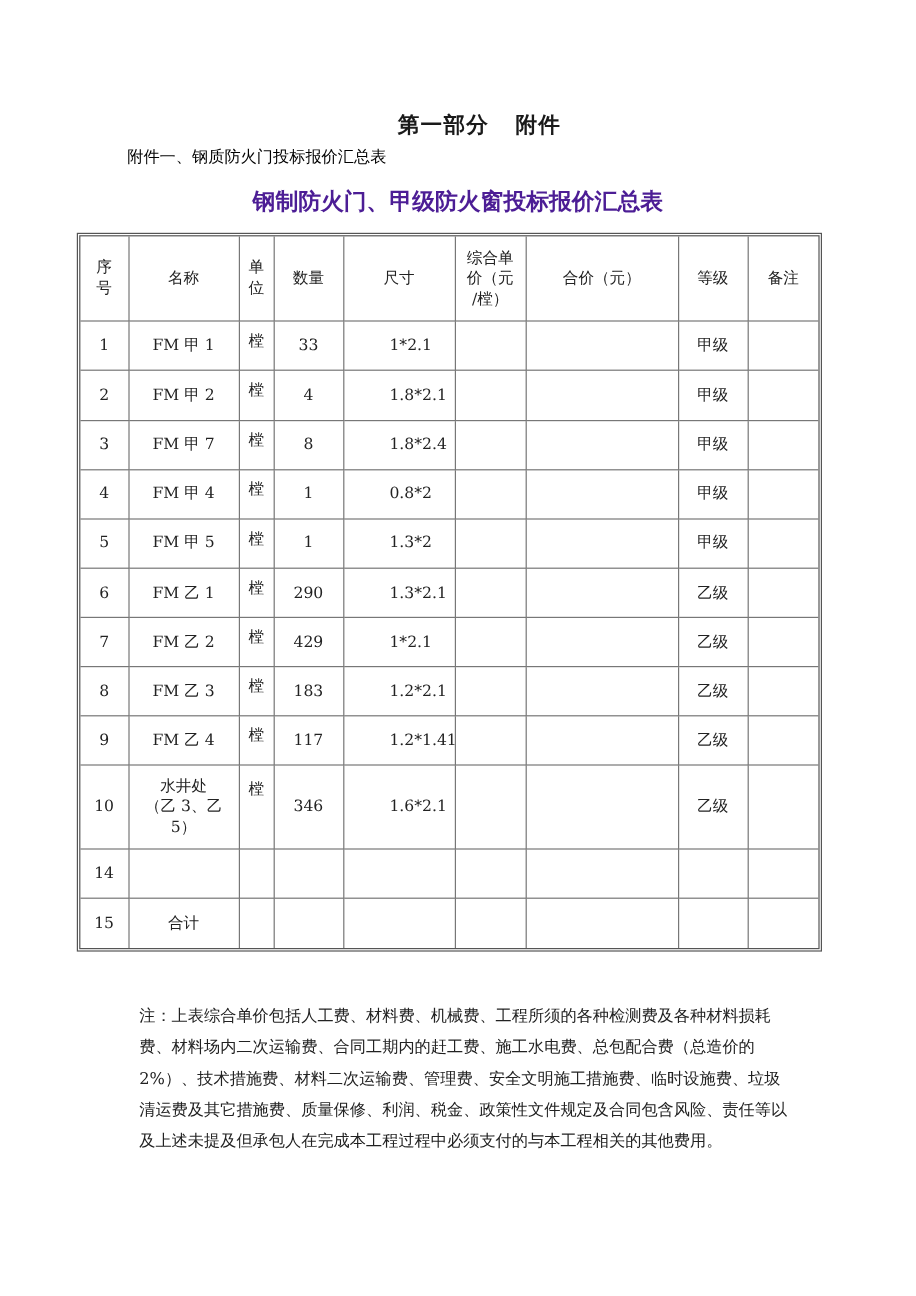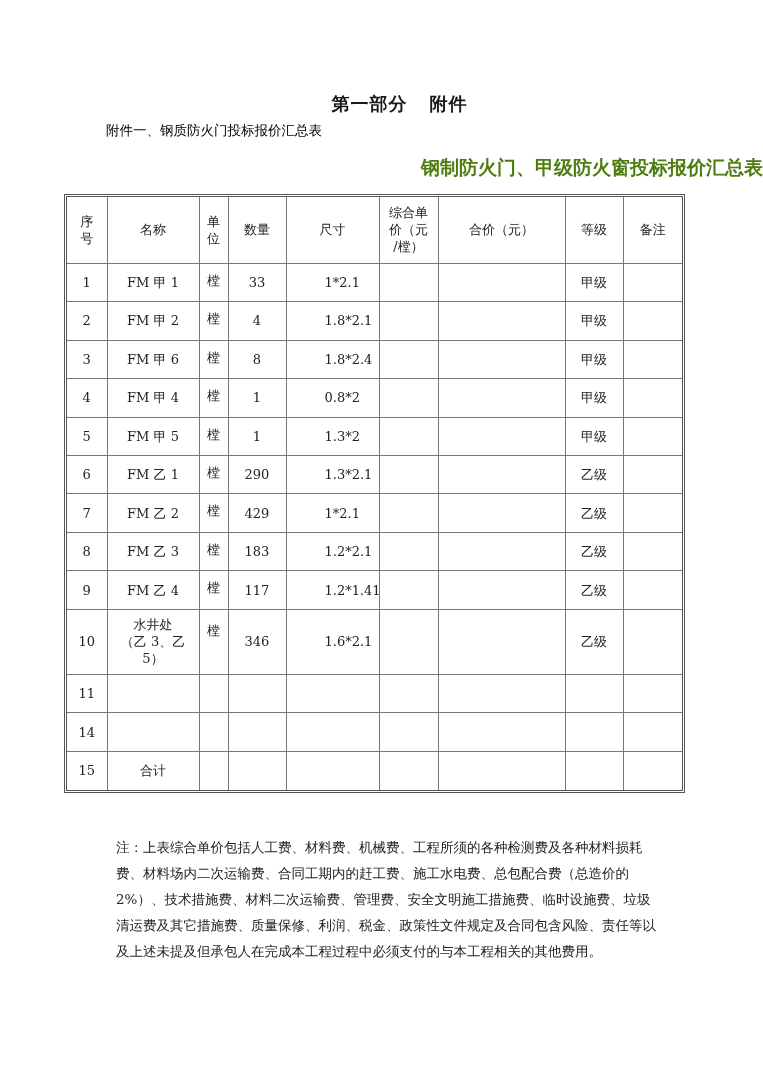--- a/index.html
+++ b/index.html
@@ -2,22 +2,22 @@
 <html><head>
 <meta charset="utf-8">
 <style>
   html, body { margin: 0; padding: 0; background: #ffffff; }
   body { width: 763px; height: 1080px; position: relative; overflow: hidden;
          font-family: "DejaVu Serif", "Liberation Serif", serif; color: #1a1a1a; }
   .part-title { position: absolute; left: 0; width: 763px; top: 92px; text-align: center;
                 font-family: "DejaVu Sans", "Liberation Sans", sans-serif; font-weight: bold; font-size: 18px; letter-spacing: 1px; margin-left: 18px; }
   .part-title .gap { display: inline-block; width: 22px; }
   .annex-line { position: absolute; left: 106px; top: 122px; font-size: 13.5px; color: #000000; }
-  .table-title { position: absolute; left: 0; width: 763px; top: 155px; text-align: right;
-                 font-family: Liberation Mono, monospace; font-weight: bold; font-size: 19px; color: #4d7c0f; }
+  .table-title { position: absolute; left: 0; width: 763px; top: 155px; text-align: center;
+                 font-family: Liberation Mono, monospace; font-weight: bold; font-size: 19px; color: #4c1d95; }
   .tbl-wrap { position: absolute; left: 64px; top: 194px; width: 621px; height: 599px;
               border: 3px double #555; box-sizing: border-box; }
   table { border-collapse: collapse; width: 100%; height: 100%; table-layout: fixed; font-size: 13px; }
   td, th { border: 1px solid #777; text-align: center; vertical-align: middle; padding: 0 2px; font-weight: normal; line-height: 17px; color: #222; }
   tr.hdr { height: 62px; }
   tr.r { height: 36px; }
   tr.tall { height: 61px; }
   td.size { text-align: left; padding-left: 38px; }
   td.unit { vertical-align: top; padding-top: 8px; }
   tr.tall td.unit { padding-top: 12px; }
@@ -80,21 +80,21 @@
           <td class="unit">樘</td>
           <td>4</td>
           <td class="size">1.8*2.1</td>
           <td></td>
           <td></td>
           <td>甲级</td>
           <td></td>
         </tr>
         <tr class="r">
           <td>3</td>
-          <td>FM 甲 6</td>
+          <td>FM 甲 7</td>
           <td class="unit">樘</td>
           <td>8</td>
           <td class="size">1.8*2.4</td>
           <td></td>
           <td></td>
           <td>甲级</td>
           <td></td>
         </tr>
         <tr class="r">
           <td>4</td>
@@ -167,31 +167,20 @@
           <td><span>水井处</span><br><span>（乙 3、乙</span><br><span>5）</span></td>
           <td class="unit">樘</td>
           <td>346</td>
           <td class="size">1.6*2.1</td>
           <td></td>
           <td></td>
           <td>乙级</td>
           <td></td>
         </tr>
         <tr class="r">
-          <td>11</td>
-          <td></td>
-          <td class="unit"></td>
-          <td></td>
-          <td class="size"></td>
-          <td></td>
-          <td></td>
-          <td></td>
-          <td></td>
-        </tr>
-        <tr class="r">
           <td>14</td>
           <td></td>
           <td class="unit"></td>
           <td></td>
           <td class="size"></td>
           <td></td>
           <td></td>
           <td></td>
           <td></td>
         </tr>

